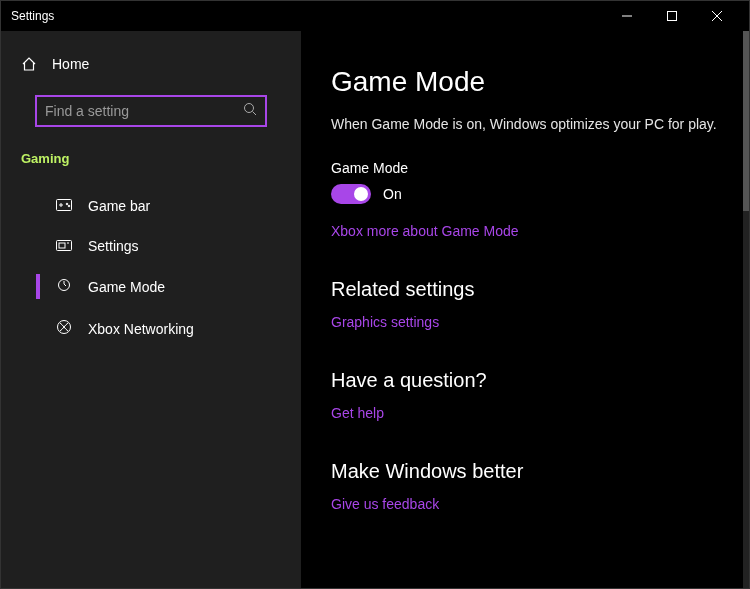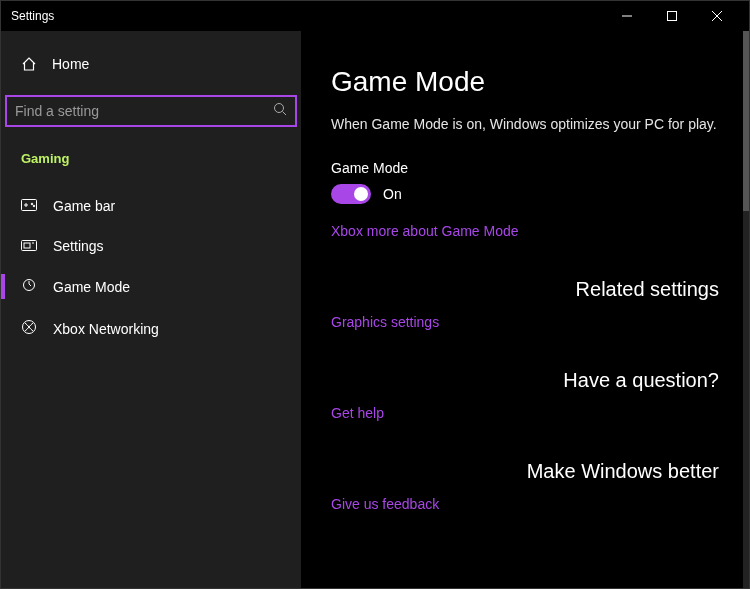--- a/index.html
+++ b/index.html
@@ -57,21 +57,21 @@
     }
     .home-item {
       display: flex;
       align-items: flex-start;
       gap: 15px;
       padding: 10px 20px;
       cursor: pointer;
       font-size: 14px;
     }
     .search-wrap {
-      padding: 10px 4px;
+      padding: 10px 34px;
     }
     .search-box {
       border: 2px solid #a846e8;
       background: transparent;
       height: 32px;
       display: flex;
       align-items: center;
       padding: 0 8px;
     }
     .search-input {
@@ -84,20 +84,21 @@
     }
     .search-input::placeholder { color: #999; }
     .section-header {
       padding: 14px 20px 10px 20px;
       font-size: 13px;
       font-weight: 600;
       color: #bef264;
     }
     .nav-list {
       padding-top: 10px;
+      padding-left: 35px;
     }
     .nav-item {
       display: flex;
       align-items: center;
       gap: 16px;
       padding: 12px 20px;
       cursor: pointer;
       font-size: 14px;
       position: relative;
     }
@@ -160,21 +161,20 @@
       color: #a846e8;
       font-size: 14px;
       cursor: pointer;
       display: inline-block;
     }
     .section-h2 {
       font-size: 20px;
       font-weight: 400;
       margin-top: 38px;
       margin-bottom: 12px;
-      text-align: right;
     }
     .win-icon { stroke: #fff; fill: none; }
     .scrollbar-track {
       position: absolute;
       right: 1px;
       top: 31px;
       bottom: 1px;
       width: 6px;
       background: #222;
     }

